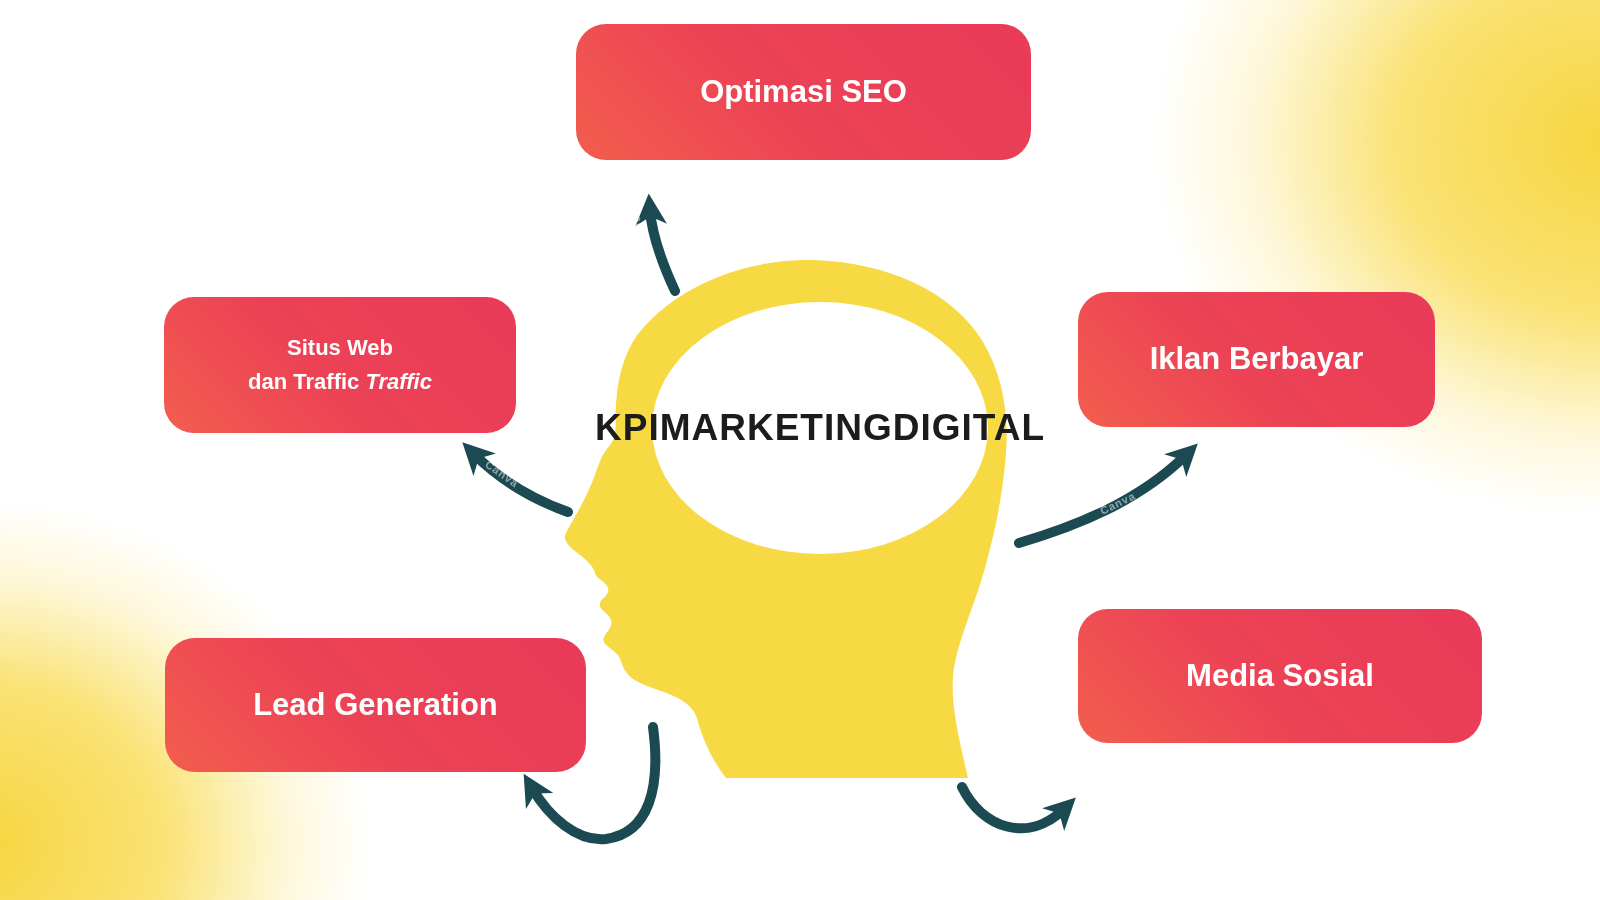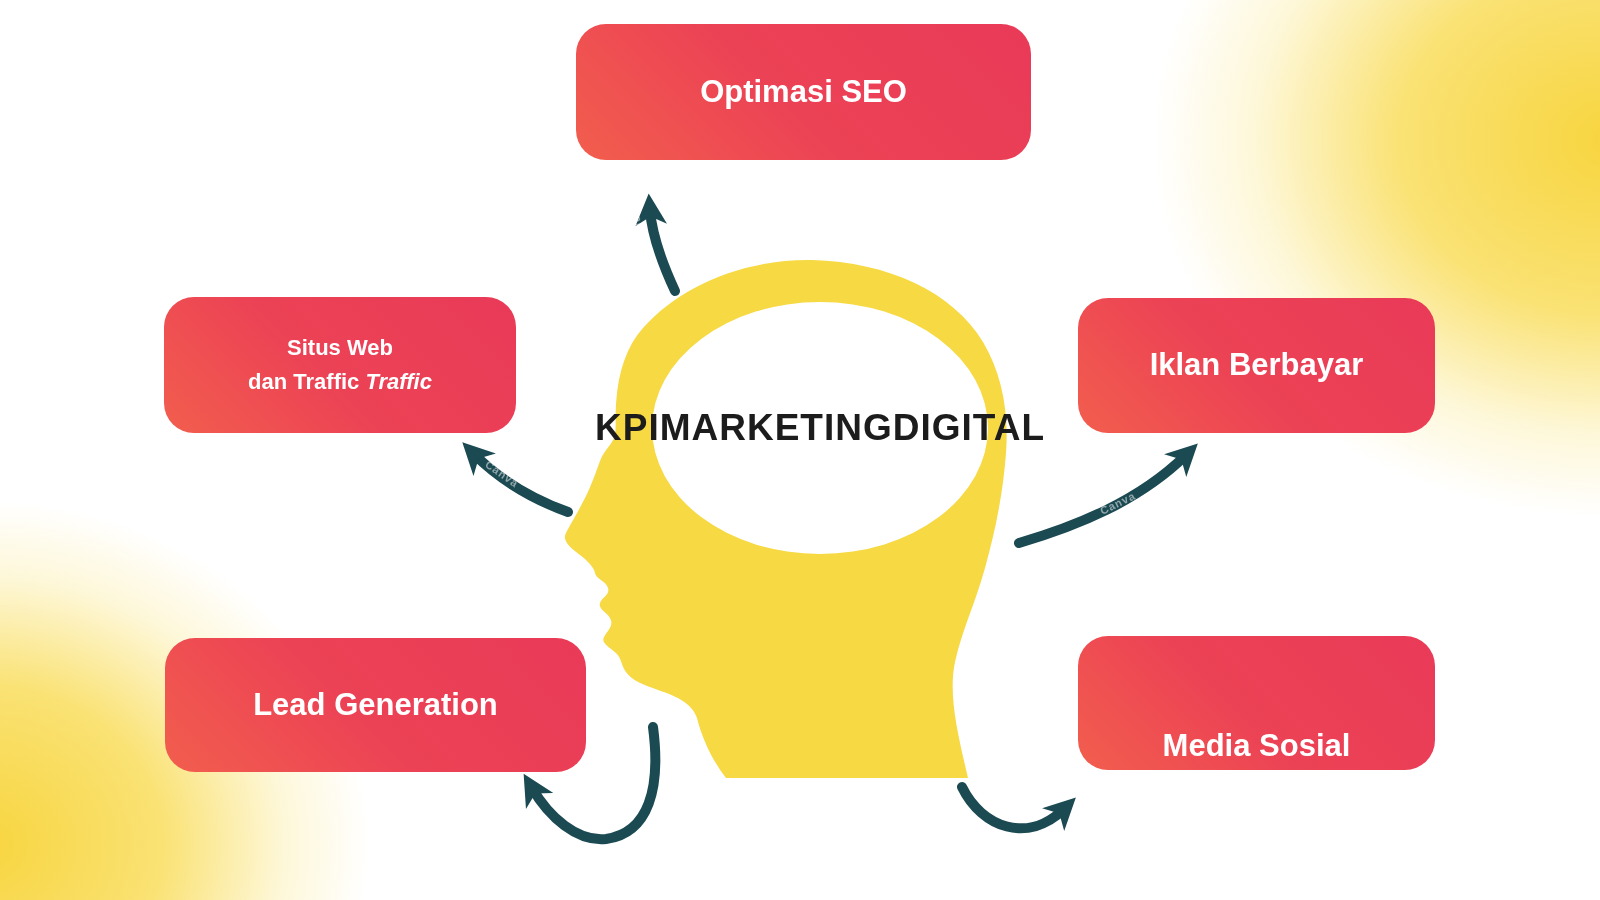--- a/index.html
+++ b/index.html
@@ -29,23 +29,23 @@
     align-items: center;
     justify-content: center;
     color: #ffffff;
     font-weight: bold;
     font-size: 31px;
     text-align: center;
     line-height: 1.55;
   }
   .node--seo   { left: 576px;  top: 24px;  width: 455px; height: 136px; }
   .node--situs { left: 164px;  top: 297px; width: 352px; height: 136px; font-size: 22px; }
-  .node--iklan { left: 1078px; top: 298px; width: 357px; height: 135px; }
+  .node--iklan { left: 1078px; top: 292px; width: 357px; height: 135px; }
   .node--lead  { left: 165px;  top: 638px; width: 421px; height: 134px; }
-  .node--media { left: 1078px; top: 636px; width: 357px; height: 134px; justify-content: flex-end; }
+  .node--media { left: 1078px; top: 609px; width: 404px; height: 134px; }
   .italic { font-style: italic; }
 
   .center-title {
     position: absolute;
     left: 650px; top: 352px; width: 340px; height: 152px;
     display: flex; flex-direction: row;
     align-items: center; justify-content: center;
     color: #1c1c1c;
     font-weight: bold;
     font-size: 37px;

